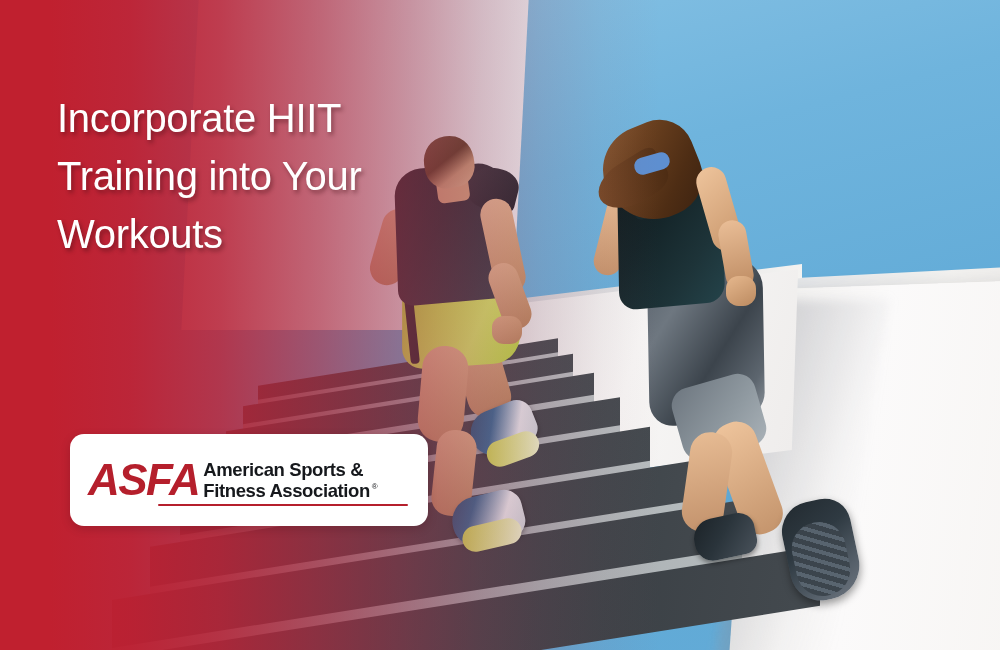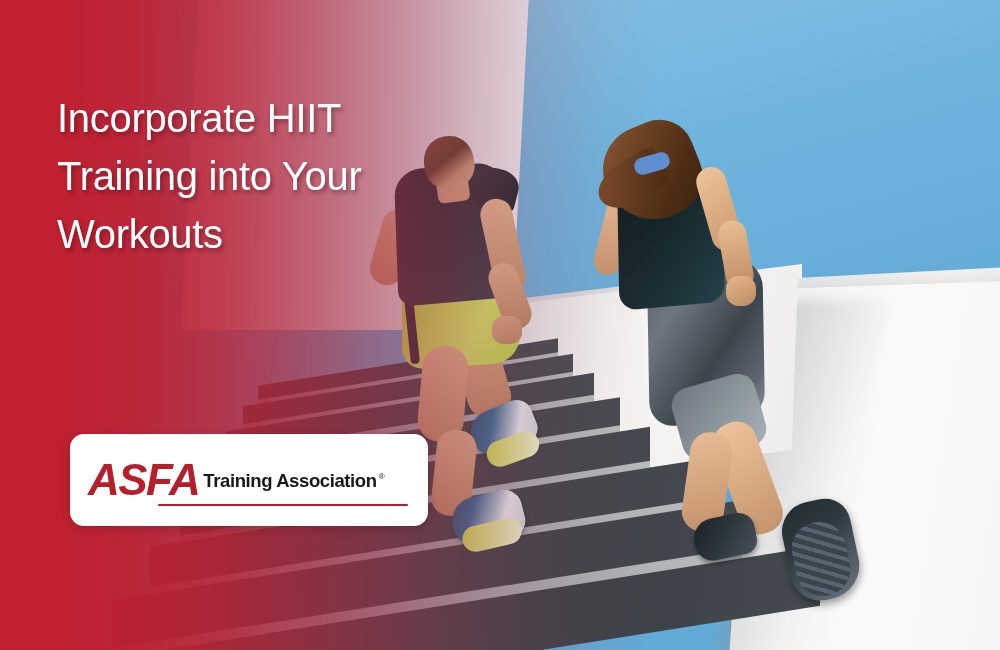--- a/index.html
+++ b/index.html
@@ -282,22 +282,23 @@
   <div class="red-overlay"></div>
 
   <h1 class="headline">Incorporate HIIT
 Training into Your
 Workouts</h1>
 
   <div class="logo-card">
     <div class="logo-inner">
       <span class="logo-asfa">ASFA</span>
       <span class="logo-words">
+        <span class="l1">American Sports &amp;</span>
         <span class="l2">
-          <span>Training Association</span>
+          <span>Fitness Association</span>
           <span class="reg">®</span>
         </span>
       </span>
     </div>
     <div class="logo-rule"></div>
   </div>
 
 </div>
 
 </body></html>

